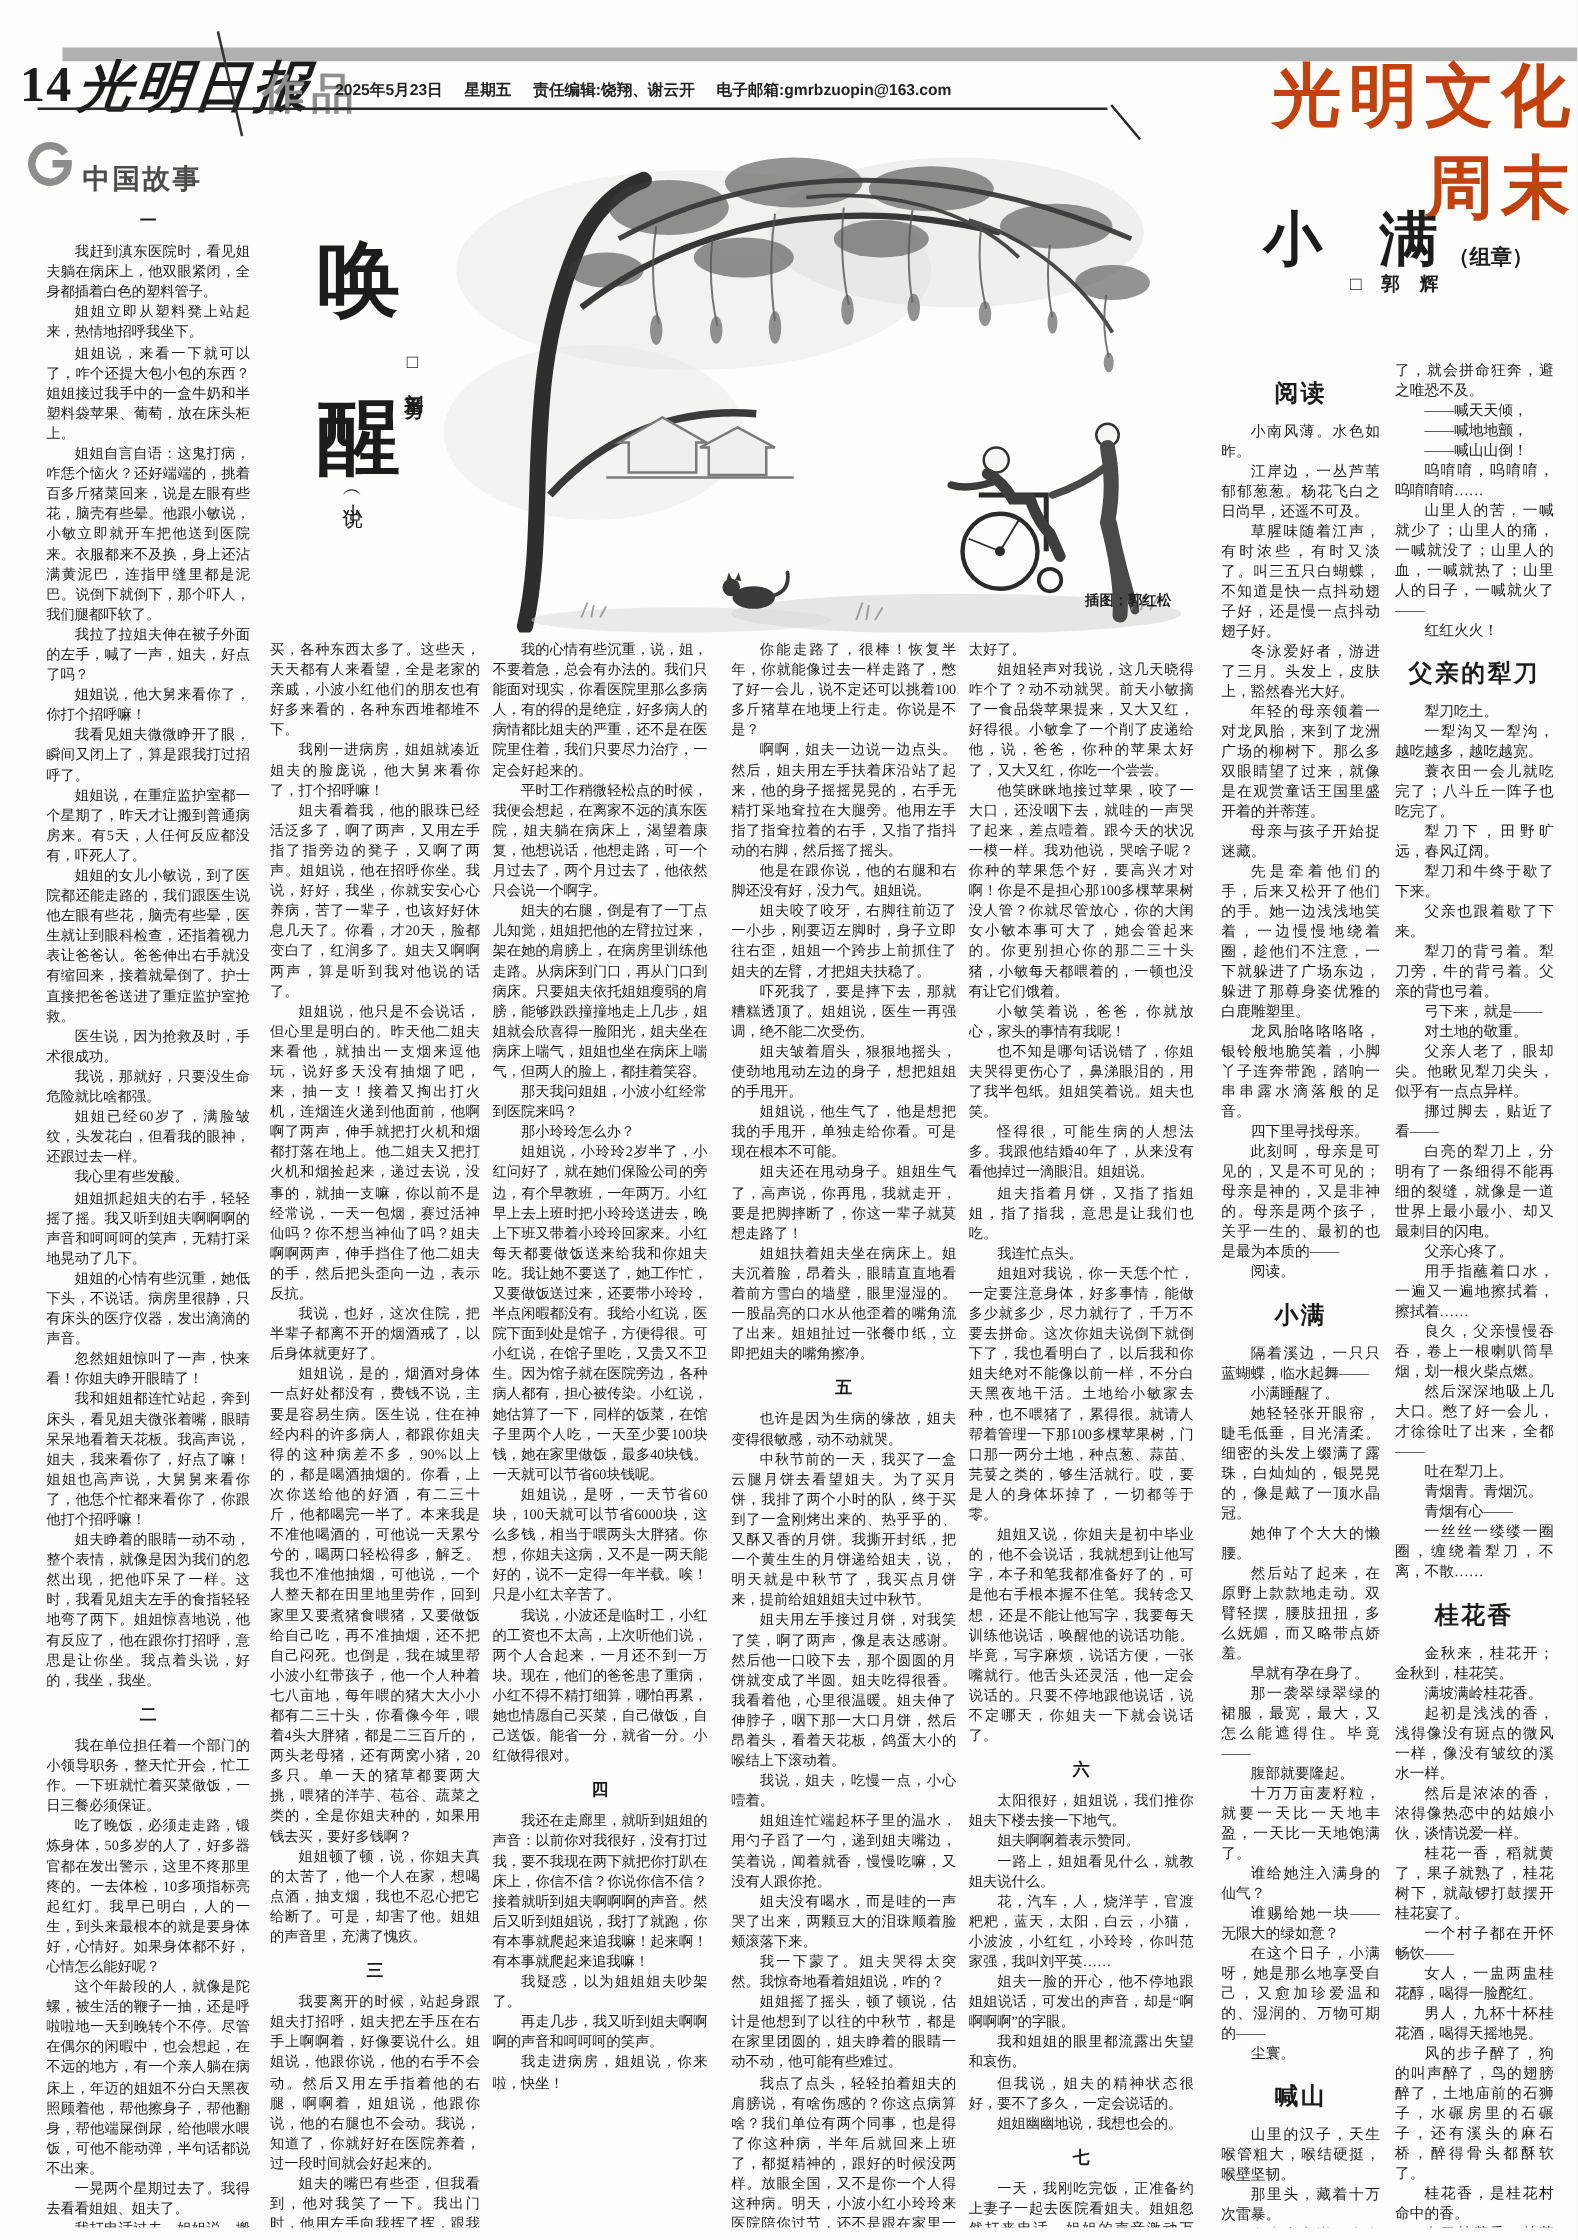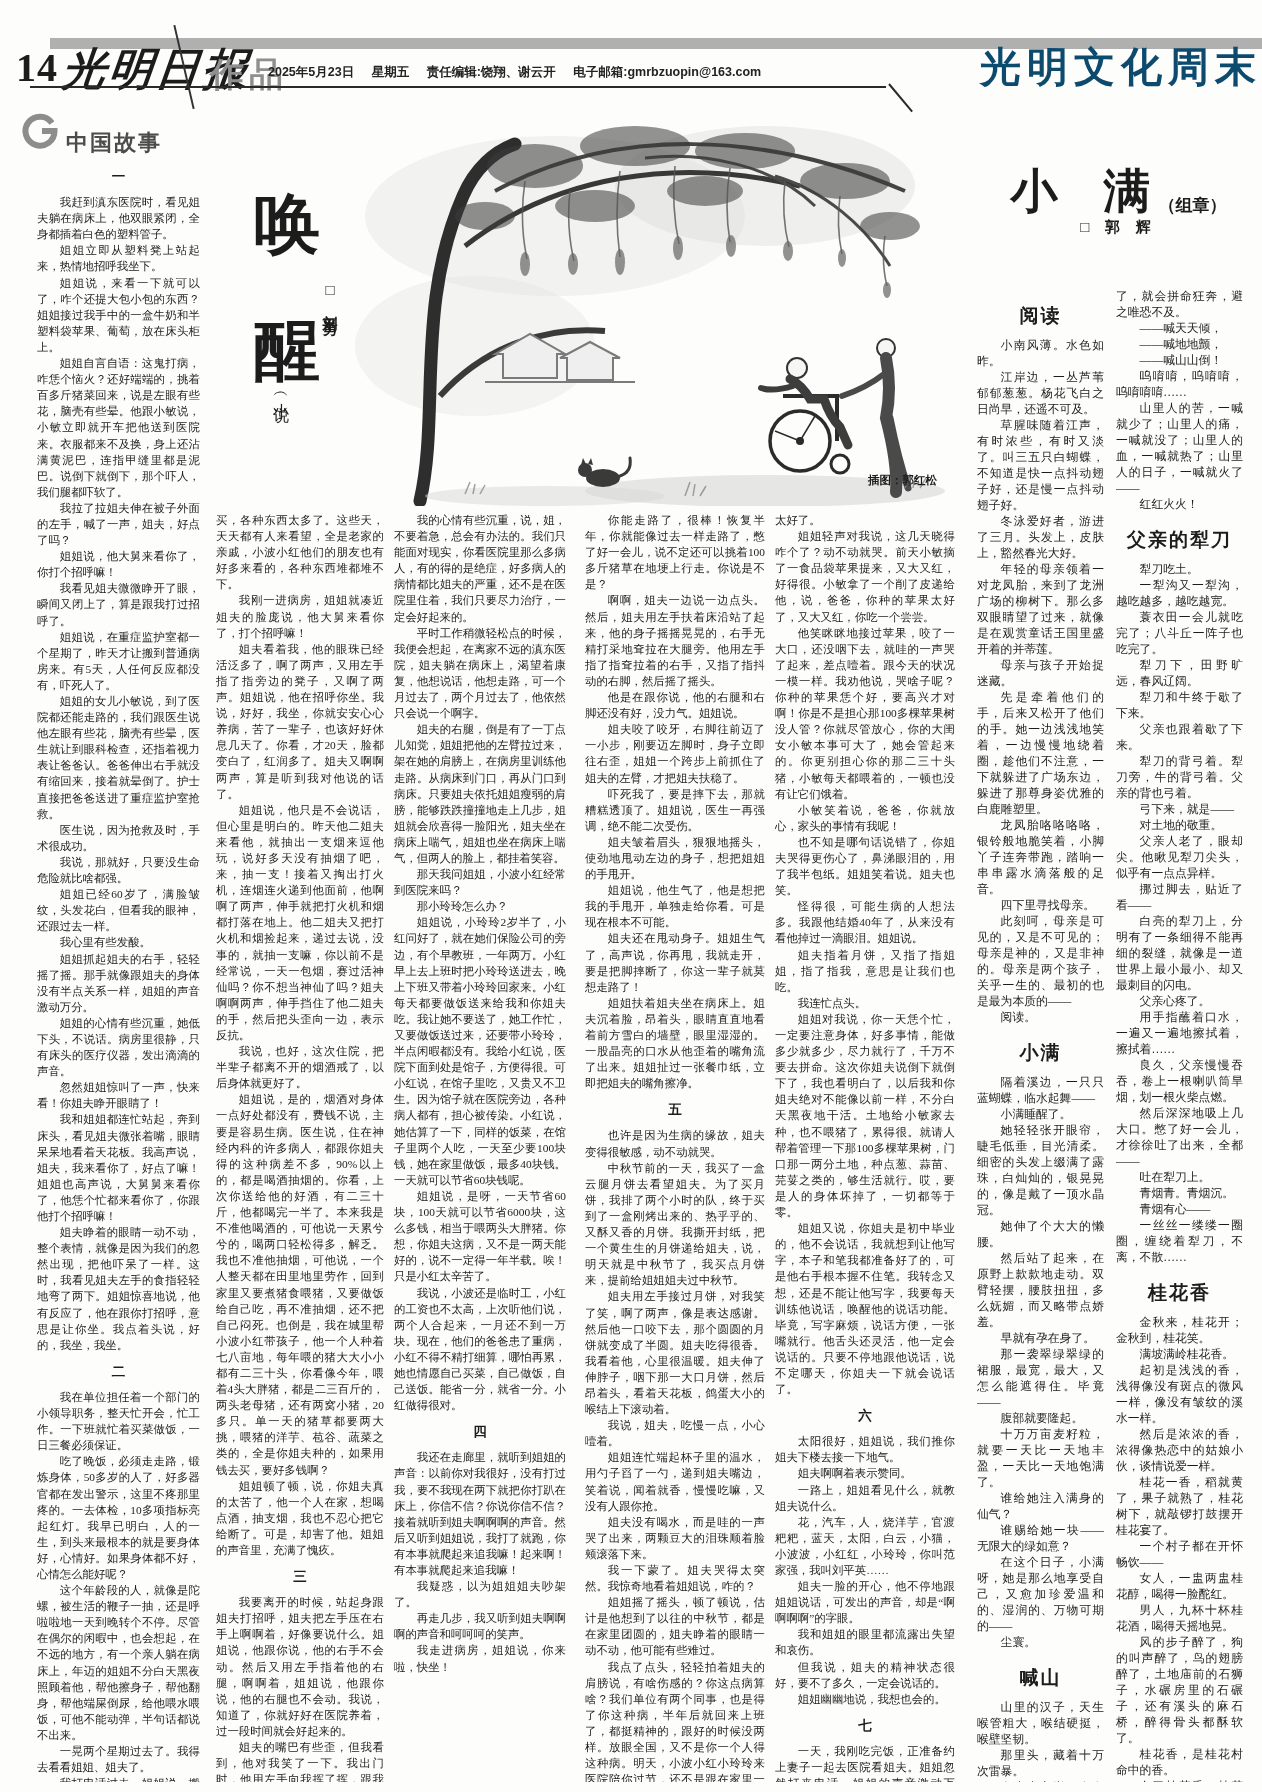--- a/index.html
+++ b/index.html
@@ -13,22 +13,22 @@
             letter-spacing:3px;transform:skewX(-6deg);}
   .slash1{left:183px;top:24px;width:2px;height:86px;background:#333;transform:rotate(-13deg);}
   .section-name{left:210px;top:52px;font-size:34px;font-weight:bold;color:#8f8f8f;
                 font-family:"Liberation Sans","DejaVu Sans",sans-serif;letter-spacing:5px;}
   .dateline{left:268px;top:64px;font-size:12.5px;font-weight:bold;
             font-family:"Liberation Sans","DejaVu Sans",sans-serif;color:#222;white-space:nowrap;}
   .dateline span{margin-right:14px;}
   .headrule{left:30px;top:86px;width:856px;height:2px;background:#2a2a2a;}
   .slash2{left:888px;top:84px;width:2px;height:36px;background:#2a2a2a;
           transform:rotate(-40deg);transform-origin:top center;}
-  .brand{left:975px;top:40px;width:287px;text-align:right;font-size:41px;font-weight:bold;
-         color:#0c4a6e;letter-spacing:6px;}
+  .brand{left:975px;top:40px;width:287px;text-align:right;font-size:55px;font-weight:bold;
+         color:#c2410c;letter-spacing:6px;}
   
   .logo{left:22px;top:104px;display:flex;align-items:center;gap:8px;}
   .logo-text{font-size:22px;font-weight:bold;color:#4c4c4c;
              font-family:"Liberation Sans","DejaVu Sans",sans-serif;letter-spacing:2px;margin-top:24px;}
   
   .col{position:absolute;overflow:hidden;font-size:11.4px;line-height:16.1px;
        text-align:justify;text-justify:inter-ideograph;}
   .blk{margin:0;}
   .blk.p{text-indent:2em;}
   .blk.pc{text-indent:0;}
@@ -183,21 +183,21 @@
       <div class="blk p">姐姐自言自语：这鬼打病，咋恁个恼火？还好端端的，挑着百多斤猪菜回来，说是左眼有些花，脑壳有些晕。他跟小敏说，小敏立即就开车把他送到医院来。衣服都来不及换，身上还沾满黄泥巴，连指甲缝里都是泥巴。说倒下就倒下，那个吓人，我们腿都吓软了。</div>
       <div class="blk p">我拉了拉姐夫伸在被子外面的左手，喊了一声，姐夫，好点了吗？</div>
       <div class="blk p">姐姐说，他大舅来看你了，你打个招呼嘛！</div>
       <div class="blk p">我看见姐夫微微睁开了眼，瞬间又闭上了，算是跟我打过招呼了。</div>
       <div class="blk p">姐姐说，在重症监护室都一个星期了，昨天才让搬到普通病房来。有5天，人任何反应都没有，吓死人了。</div>
       <div class="blk p">姐姐的女儿小敏说，到了医院都还能走路的，我们跟医生说他左眼有些花，脑壳有些晕，医生就让到眼科检查，还指着视力表让爸爸认。爸爸伸出右手就没有缩回来，接着就晕倒了。护士直接把爸爸送进了重症监护室抢救。</div>
       <div class="blk p">医生说，因为抢救及时，手术很成功。</div>
       <div class="blk p">我说，那就好，只要没生命危险就比啥都强。</div>
       <div class="blk p">姐姐已经60岁了，满脸皱纹，头发花白，但看我的眼神，还跟过去一样。</div>
       <div class="blk p">我心里有些发酸。</div>
-      <div class="blk p">姐姐抓起姐夫的右手，轻轻摇了摇。那手就像跟姐夫的身体没有半点关系一样，姐姐的声音激动万分。</div>
+      <div class="blk p">姐姐抓起姐夫的右手，轻轻摇了摇。我又听到姐夫啊啊啊的声音和呵呵呵的笑声，无精打采地晃动了几下。</div>
       <div class="blk p">姐姐的心情有些沉重，她低下头，不说话。病房里很静，只有床头的医疗仪器，发出滴滴的声音。</div>
       <div class="blk p">忽然姐姐惊叫了一声，快来看！你姐夫睁开眼睛了！</div>
       <div class="blk p">我和姐姐都连忙站起，奔到床头，看见姐夫微张着嘴，眼睛呆呆地看着天花板。我高声说，姐夫，我来看你了，好点了嘛！姐姐也高声说，大舅舅来看你了，他恁个忙都来看你了，你跟他打个招呼嘛！</div>
       <div class="blk p">姐夫睁着的眼睛一动不动，整个表情，就像是因为我们的忽然出现，把他吓呆了一样。这时，我看见姐夫左手的食指轻轻地弯了两下。姐姐惊喜地说，他有反应了，他在跟你打招呼，意思是让你坐。我点着头说，好的，我坐，我坐。</div>
       <div class="blk sec">二</div>
       <div class="blk p">我在单位担任着一个部门的小领导职务，整天忙开会，忙工作。一下班就忙着买菜做饭，一日三餐必须保证。</div>
       <div class="blk p">吃了晚饭，必须走走路，锻炼身体，50多岁的人了，好多器官都在发出警示，这里不疼那里疼的。一去体检，10多项指标亮起红灯。我早已明白，人的一生，到头来最根本的就是要身体好，心情好。如果身体都不好，心情怎么能好呢？</div>
       <div class="blk p">这个年龄段的人，就像是陀螺，被生活的鞭子一抽，还是呼啦啦地一天到晚转个不停。尽管在偶尔的闲暇中，也会想起，在不远的地方，有一个亲人躺在病床上，年迈的姐姐不分白天黑夜照顾着他，帮他擦身子，帮他翻身，帮他端屎倒尿，给他喂水喂饭，可他不能动弹，半句话都说不出来。</div>
       <div class="blk p">一晃两个星期过去了。我得去看看姐姐、姐夫了。</div>
       <div class="blk p">我打电话过去。姐姐说，搬到康复科了，在1403。我说我到医院来看看姐夫。</div>

